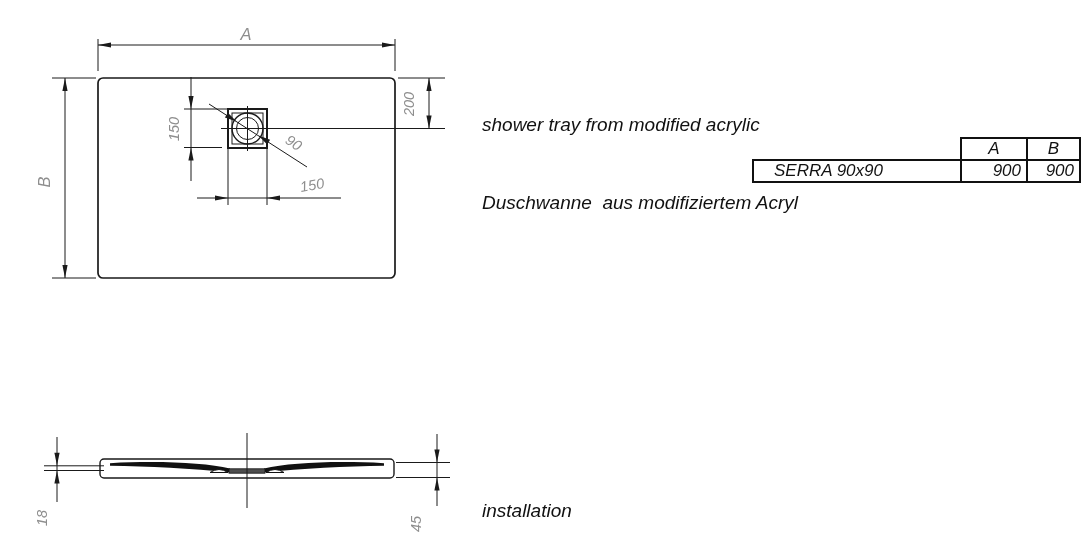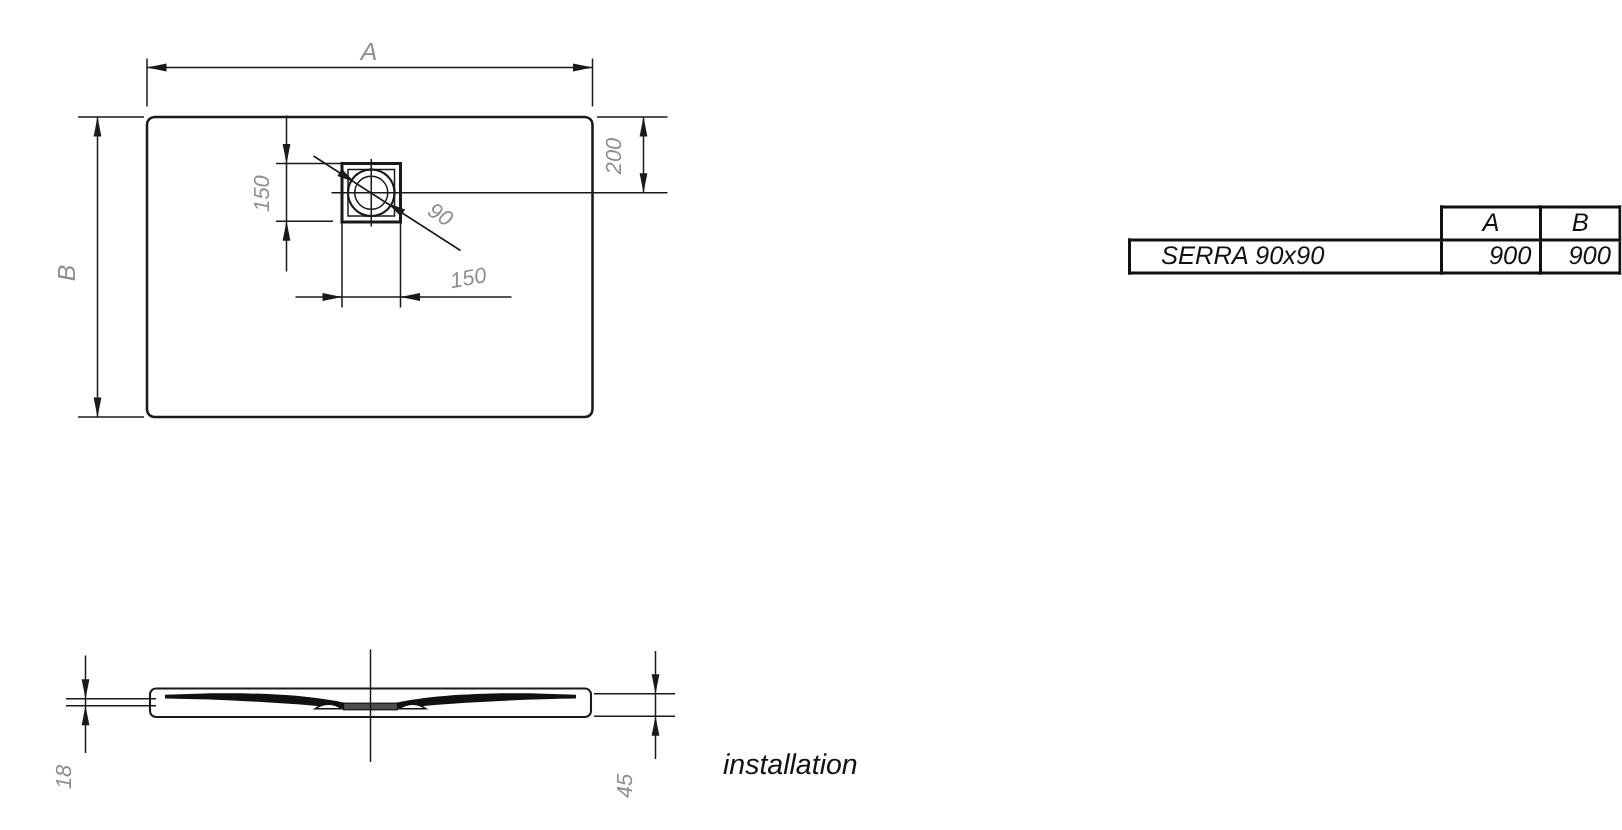--- a/index.html
+++ b/index.html
@@ -131,20 +131,24 @@
         <line class="ln" x1="396" y1="462.5" x2="450" y2="462.5"></line>
         <line class="ln" x1="396" y1="477.5" x2="450" y2="477.5"></line>
         <line class="ln" x1="437" y1="434" x2="437" y2="506"></line>
         <polygon class="arr" points="437,462.5 434.4,449.5 439.6,449.5"></polygon>
         <polygon class="arr" points="437,477.5 434.4,490.5 439.6,490.5"></polygon>
         <text class="dimtxt" transform="rotate(-90 421 524)" x="421" y="524">45</text>
       </g>
     </g>
   </svg>
 
+  <div class="text-block" style="left:482px;top:60px;">
+    <div>shower tray from modified acrylic</div>
+    <div>Duschwanne  aus modifiziertem Acryl</div>
+  </div>
 
   <div class="text-block" style="left:482px;top:446px;">
     <div>installation</div>
     
   </div>
 
   <table class="size-table">
     <tbody>
         <tr>
       <td class="blank"></td>

